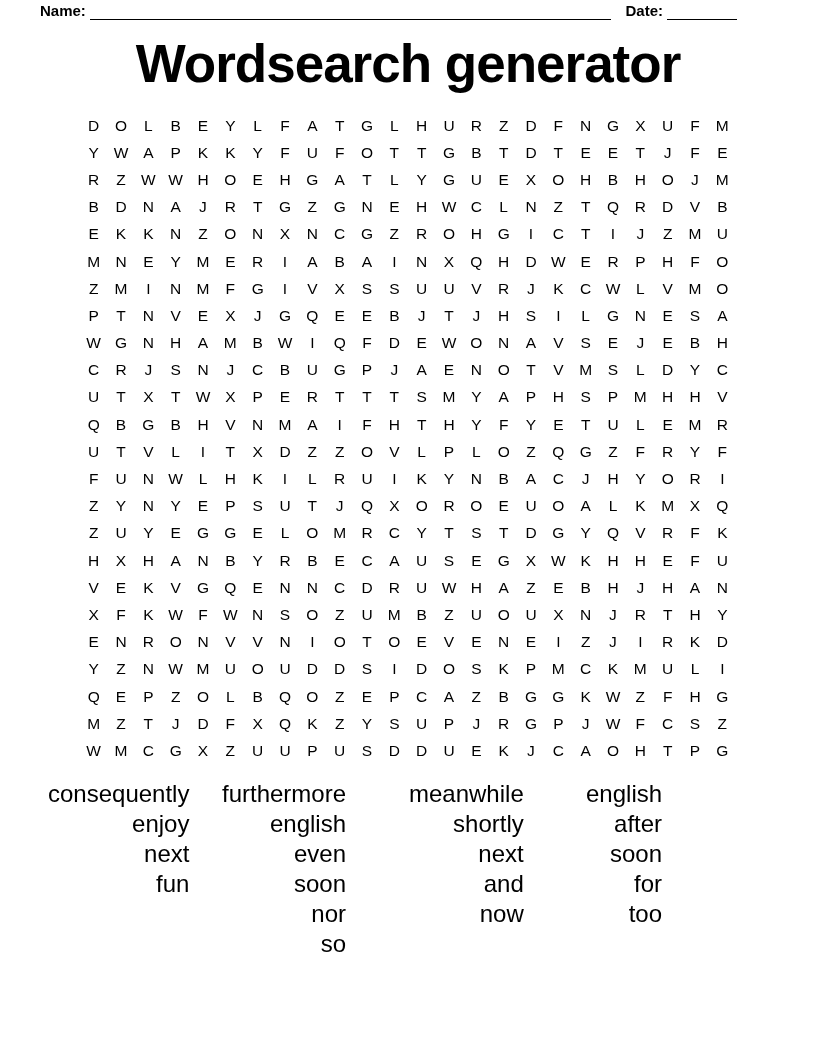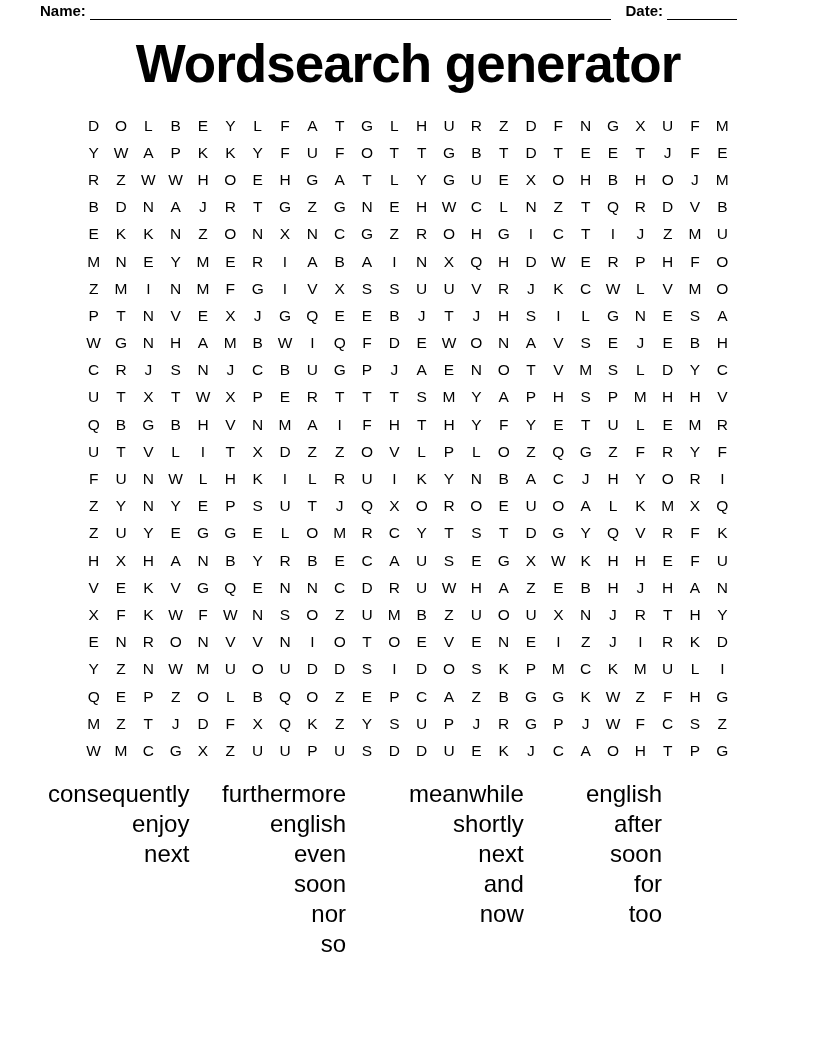--- a/index.html
+++ b/index.html
@@ -677,20 +677,21 @@
       <span class="cell">T</span>
       <span class="cell">P</span>
       <span class="cell">G</span>
     </div>
 
   <div class="words" id="words">
       <div class="word-col">
         <div class="word">consequently</div>
         <div class="word">enjoy</div>
         <div class="word">next</div>
+        <div class="word">fun</div>
       </div>
       <div class="word-col">
         <div class="word">furthermore</div>
         <div class="word">english</div>
         <div class="word">even</div>
         <div class="word">soon</div>
         <div class="word">nor</div>
         <div class="word">so</div>
       </div>
       <div class="word-col">

